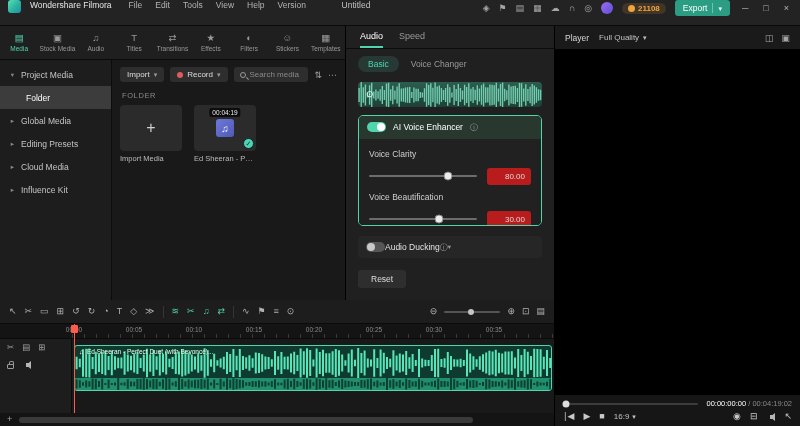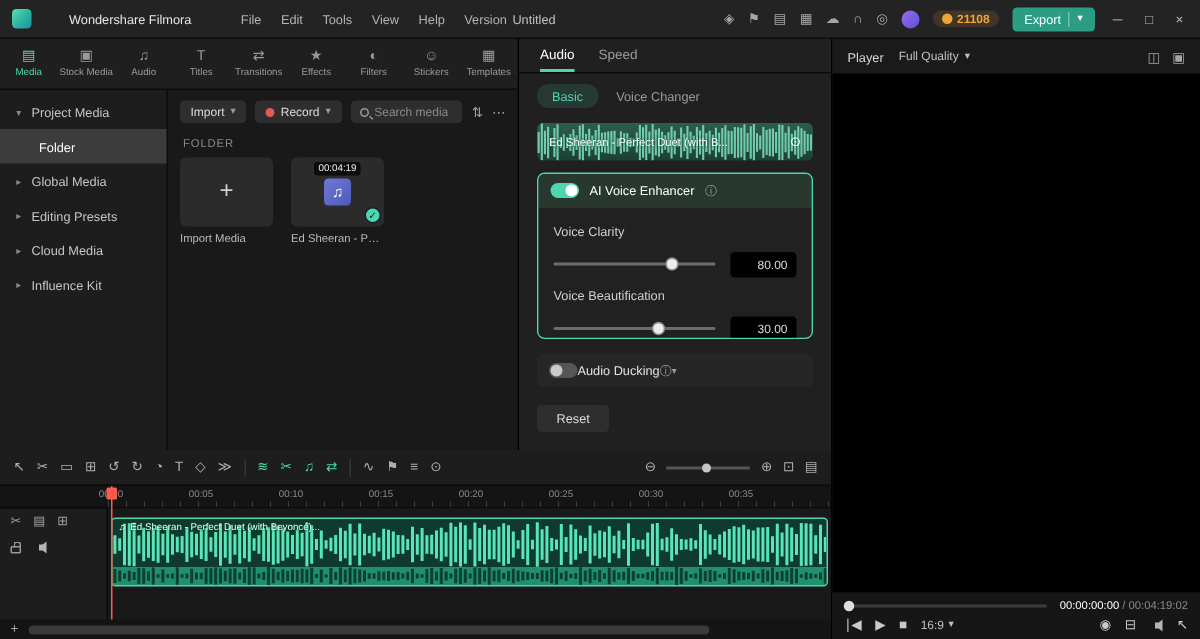--- a/index.html
+++ b/index.html
@@ -1,21 +1,21 @@
 <!DOCTYPE html>
 <html style="--acc: #4fd6ae;"><head>
 <meta charset="utf-8">
 <style>
   *{box-sizing:border-box;margin:0;padding:0}
   html,body{background:#000}
   .app{position:relative;width:800px;height:426px;background:#141414;color:#ddd;
        font-family:"Liberation Sans",sans-serif;overflow:hidden;font-size:9px}
 
   
-  .titlebar{height:26px;background:#232323;border-bottom:1px solid #0a0a0a;display:flex;align-items:center;padding:0 8px;gap:25px;position:relative}
+  .titlebar{height:26px;background:#232323;border-bottom:1px solid #0a0a0a;display:flex;align-items:flex-start;padding:0 8px;gap:9px;position:relative}
   .logo{width:13px;height:13px;border-radius:3px;background:linear-gradient(135deg,#59e0b5,#2bb3a0 55%,#1f8fa8);flex:0 0 auto}
   .app-name{font-size:8.5px;color:#e6e6e6;white-space:nowrap}
   .menus{display:flex;gap:13px;margin-left:8px}
   .menu{font-size:8.5px;color:#b3b3b3;cursor:default}
   .project-name{position:absolute;left:356px;transform:translateX(-50%);font-size:8.5px;color:#c2c2c2}
   .tb-right{margin-left:auto;display:flex;align-items:center;gap:9px}
   .tb-icon{font-size:9px;color:#a6a6a6;line-height:1}
   .avatar{width:12px;height:12px;border-radius:50%;background:linear-gradient(135deg,#9a6df0,#5f4dd8)}
   .coin-pill{display:flex;align-items:center;gap:3px;background:rgba(240,164,60,.14);border-radius:8px;padding:1px 6px}
   .coin-dot{width:7px;height:7px;border-radius:50%;background:#f0a43c;display:inline-block}
@@ -84,21 +84,21 @@
   .toggle.on::after{content:"";position:absolute;right:1px;top:1px;width:8px;height:8px;border-radius:50%;background:#fff}
   .toggle.off{background:#565656}
   .toggle.off::after{content:"";position:absolute;left:1px;top:1px;width:8px;height:8px;border-radius:50%;background:#c9c9c9}
   .ai-title{font-size:8.5px;color:#fff}
   .info-ic{font-size:8px;color:#9a9a9a}
   .ai-body{background:#212121;padding:3px 10px 9px}
   .param-label{font-size:8.5px;color:#cfcfcf;margin:7px 0 9px}
   .param-row{display:flex;align-items:center;gap:10px}
   .slider{flex:1;height:2px;background:#6c6c6c;border-radius:1px;position:relative}
   .slider .handle{position:absolute;top:50%;transform:translate(-50%,-50%);width:9px;height:9px;border-radius:50%;background:#ececec;border:1px solid #888}
-  .valbox{width:44px;height:17px;background:#000000;border-radius:3px;display:flex;align-items:center;justify-content:flex-end;padding:0 6px;font-size:8px;color:#ddd}
+  .valbox{width:44px;height:17px;background:#b91c1c;border-radius:3px;display:flex;align-items:center;justify-content:flex-end;padding:0 6px;font-size:8px;color:#ddd}
   .ducking-row{margin:10px 12px 0;height:24px;background:#262626;border-radius:4px;display:flex;align-items:center;gap:0;padding:0 8px}
   .duck-label{font-size:8.5px;color:#e2e2e2}
   .duck-caret{font-size:6.5px;color:#9a9a9a}
   .reset-btn{margin:12px;align-self:flex-start;background:#2e2e2e;border-radius:3px;padding:4px 13px;font-size:8.5px;color:#ddd}
 
   
   .player-head{height:24px;background:#1a1a1a;border-bottom:1px solid #000;display:flex;align-items:center;gap:10px;padding:0 10px}
   .player-title{font-size:8.5px;color:#d8d8d8}
   .quality-dd{display:flex;align-items:center;gap:4px;font-size:8px;color:#c0c0c0}
   .ph-icons{margin-left:auto;display:flex;gap:8px;font-size:9px;color:#a5a5a5}
@@ -305,21 +305,20 @@
             <span class="ptab">Speed</span>
           </div>
           <div class="subtabs">
             <span class="stab active">Basic</span>
             <span class="stab">Voice Changer</span>
           </div>
           <div class="clipbar">
             <svg width="190" height="26" preserveAspectRatio="none">
                 <path d="M1.1 6.0L1.1 20.0M3.2 0.1L3.2 25.9M5.3 5.2L5.3 20.8M7.4 2.5L7.4 23.5M9.5 10.5L9.5 15.5M11.6 3.3L11.6 22.7M13.7 0.8L13.7 25.2M15.8 9.4L15.8 16.6M17.9 7.5L17.9 18.5M20.1 9.3L20.1 16.7M22.2 7.3L22.2 18.7M24.3 4.1L24.3 21.9M26.4 8.1L26.4 17.9M28.5 1.6L28.5 24.4M30.6 0.8L30.6 25.2M32.7 7.3L32.7 18.7M34.8 3.8L34.8 22.2M36.9 8.4L36.9 17.6M39.1 4.6L39.1 21.4M41.2 1.2L41.2 24.8M43.3 6.5L43.3 19.5M45.4 6.2L45.4 19.8M47.5 5.6L47.5 20.4M49.6 5.3L49.6 20.7M51.7 5.1L51.7 20.9M53.8 10.1L53.8 15.9M55.9 5.5L55.9 20.5M58.1 6.8L58.1 19.2M60.2 6.8L60.2 19.2M62.3 9.9L62.3 16.1M64.4 10.4L64.4 15.6M66.5 6.3L66.5 19.7M68.6 1.3L68.6 24.7M70.7 2.9L70.7 23.1M72.8 1.2L72.8 24.8M74.9 5.7L74.9 20.3M77.1 0.6L77.1 25.4M79.2 4.5L79.2 21.5M81.3 3.5L81.3 22.5M83.4 5.9L83.4 20.1M85.5 8.1L85.5 17.9M87.6 6.1L87.6 19.9M89.7 2.3L89.7 23.7M91.8 5.2L91.8 20.8M93.9 10.4L93.9 15.6M96.1 3.0L96.1 23.0M98.2 7.1L98.2 18.9M100.3 2.0L100.3 24.0M102.4 5.9L102.4 20.1M104.5 8.5L104.5 17.5M106.6 2.7L106.6 23.3M108.7 5.0L108.7 21.0M110.8 1.3L110.8 24.7M112.9 6.7L112.9 19.3M115.1 5.1L115.1 20.9M117.2 7.8L117.2 18.2M119.3 3.2L119.3 22.8M121.4 6.5L121.4 19.5M123.5 3.3L123.5 22.7M125.6 1.5L125.6 24.5M127.7 5.2L127.7 20.8M129.8 5.4L129.8 20.6M131.9 2.6L131.9 23.4M134.1 2.8L134.1 23.2M136.2 3.2L136.2 22.8M138.3 0.8L138.3 25.2M140.4 6.6L140.4 19.4M142.5 2.1L142.5 23.9M144.6 0.6L144.6 25.4M146.7 6.8L146.7 19.2M148.8 8.3L148.8 17.7M150.9 2.6L150.9 23.4M153.1 4.6L153.1 21.4M155.2 3.9L155.2 22.1M157.3 3.7L157.3 22.3M159.4 6.0L159.4 20.0M161.5 1.0L161.5 25.0M163.6 1.3L163.6 24.7M165.7 6.5L165.7 19.5M167.8 2.3L167.8 23.7M169.9 7.1L169.9 18.9M172.1 4.8L172.1 21.2M174.2 2.1L174.2 23.9M176.3 3.5L176.3 22.5M178.4 5.2L178.4 20.8M180.5 7.3L180.5 18.7M182.6 7.7L182.6 18.3M184.7 5.4L184.7 20.6M186.8 2.2L186.8 23.8M188.9 1.9L188.9 24.1" stroke="#86ecc9" stroke-width="1.4" fill="none"></path>
               </svg>
-            <span class="cb-text">Ed Sheeran - Perfect Duet (with B...</span>
             <span class="cb-ic">⊙</span>
           </div>
           <div class="ai-box">
             <div class="ai-head">
               <span class="toggle on"></span>
               <span class="ai-title">AI Voice Enhancer</span>
               <span class="info-ic">ⓘ</span>
             </div>
             <div class="ai-body">
               <div class="param-label">Voice Clarity</div>

